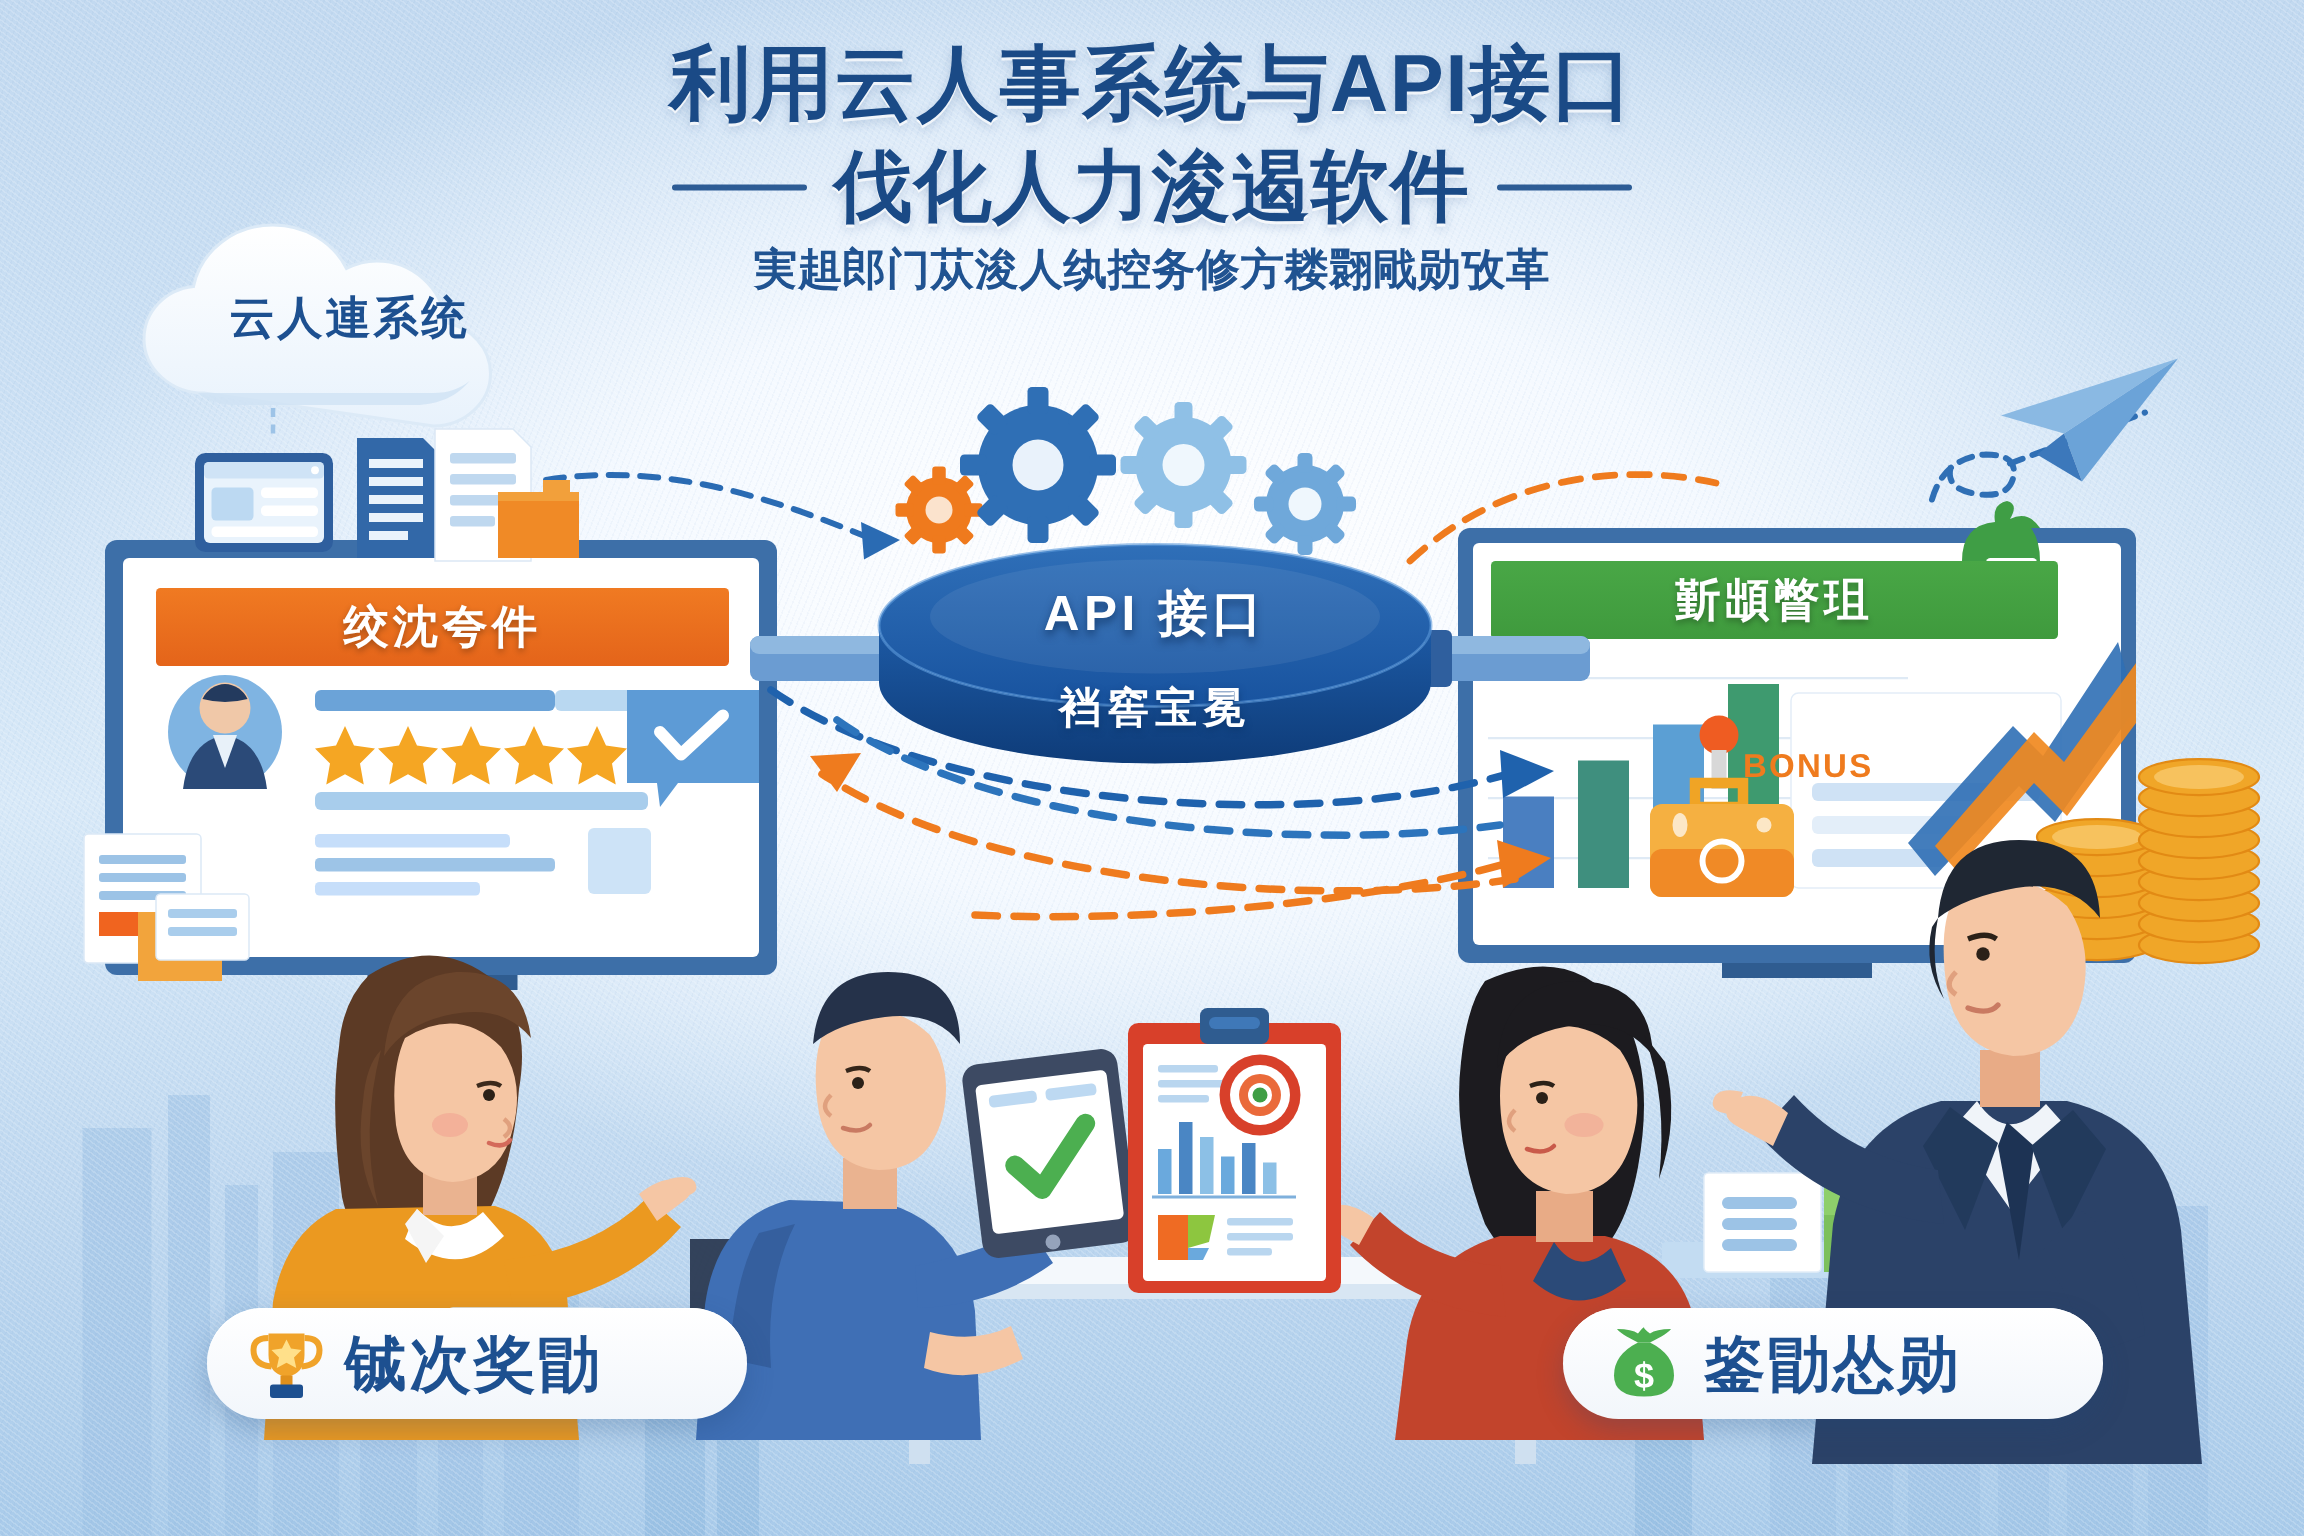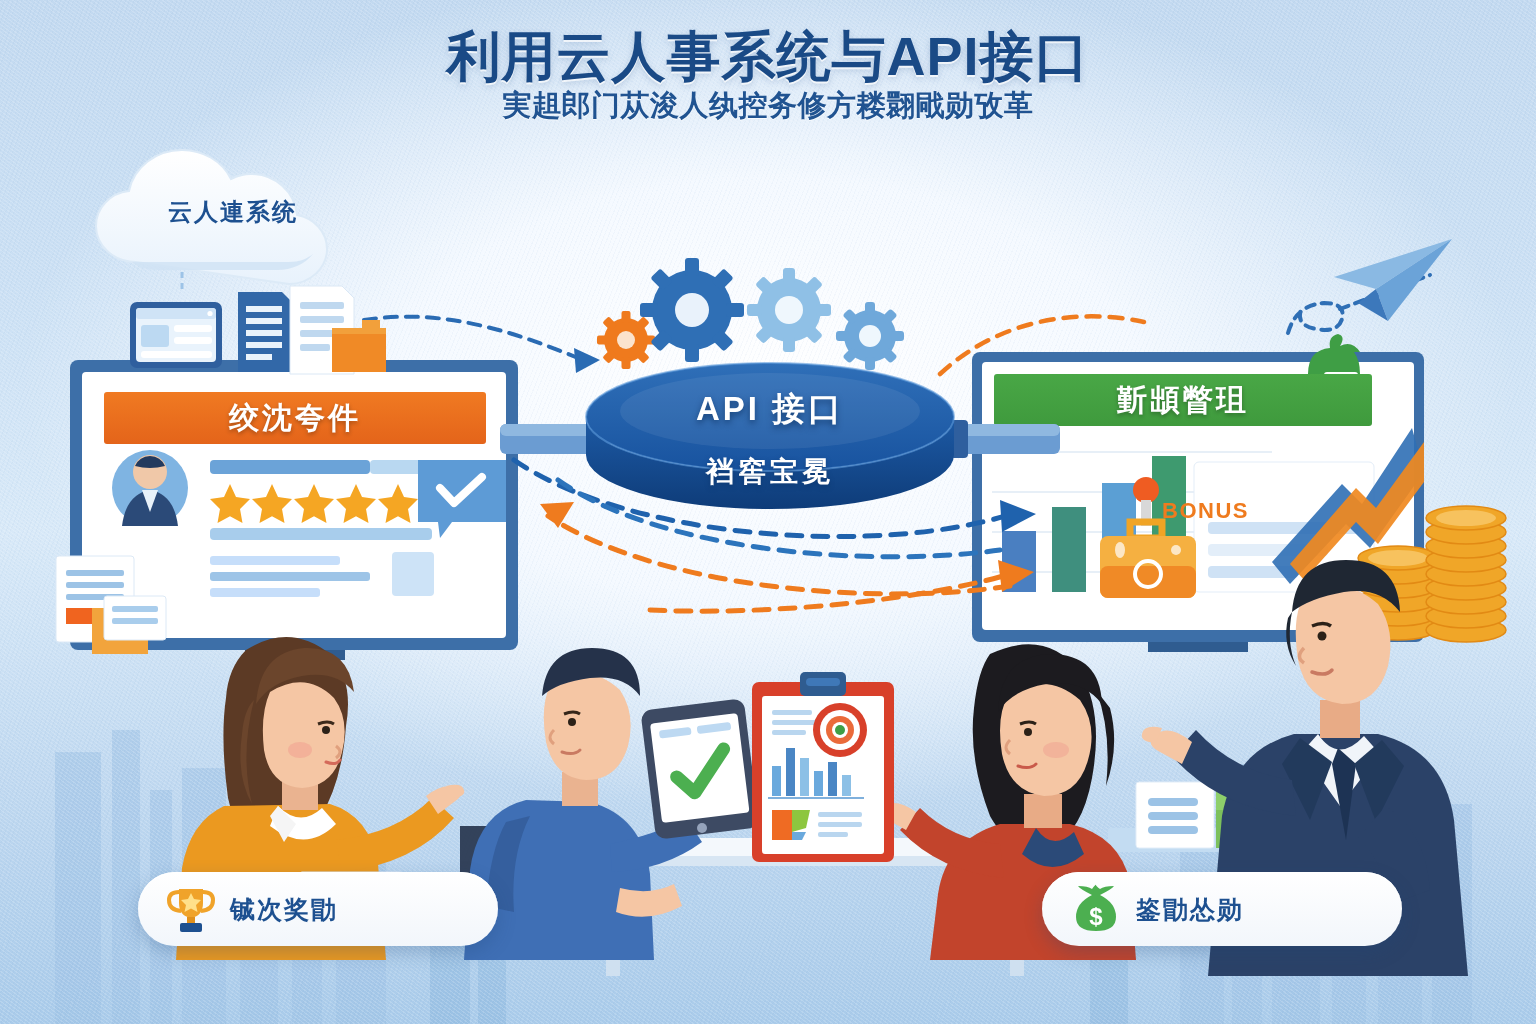--- a/index.html
+++ b/index.html
@@ -43,21 +43,21 @@
   .subtitle {
     font-size: 29px; font-weight: 700; color:#205391; letter-spacing:.5px;
     text-shadow: 0 1px 0 rgba(255,255,255,.7);
   }
 
   
   .cloud-group { position:absolute; left:78px; top:150px; width:310px; height:130px; z-index:30; }
   .cloud-label {
     position:absolute; left:0; top:0; width:310px; height:118px;
     display:flex; align-items:center; justify-content:center;
-    font-size:24px; font-weight:800; color:#1d5090; letter-spacing:2px;
+    font-size:30px; font-weight:800; color:#1d5090; letter-spacing:2px;
     padding-top:6px;
   }
 
   
   .api-disc { position:absolute; left:582px; top:355px; width:376px; height:170px; z-index:36; }
   .api-text {
     position:absolute; left:0; top:32px; width:100%; text-align:center;
     font-size:33px; font-weight:800; color:#fff; letter-spacing:3px;
     text-shadow: 0 3px 6px rgba(0,30,70,.55);
   }
@@ -86,21 +86,21 @@
 
   
   .pill {
     position:absolute; z-index:60; height:74px; border-radius:37px;
     background:linear-gradient(180deg,#ffffff,#f2f6fb);
     box-shadow: 0 7px 18px rgba(30,70,120,.26), inset 0 1px 0 #fff;
     display:flex; align-items:center; gap:16px; padding:0 30px;
   }
   .pill-left  { left:138px;  top:872px; width:360px; }
   .pill-right { left:1042px; top:872px; width:360px; }
-  .pill-label { font-size:25px; font-weight:800; color:#1d5090; letter-spacing:2px;font-family:Liberation Serif, serif; }
+  .pill-label { font-size:41px; font-weight:800; color:#1d5090; letter-spacing:2px;font-family:Liberation Serif, serif; }
 
   svg { display:block; overflow:visible; }
 </style>
 </head>
 <body>
 
 <div id="stage">
 
   <svg class="skyline" viewBox="0 0 1536 330" preserveAspectRatio="none">
     <g fill="#9fc3e6" opacity=".55">
@@ -120,20 +120,25 @@
     </g>
     <g fill="#8ab6de" opacity=".45">
       <rect x="430" y="200" width="40" height="130"></rect>
       <rect x="478" y="236" width="28" height="94"></rect>
       <rect x="1090" y="210" width="38" height="120"></rect>
     </g>
   </svg>
 
   <div class="header">
     <div class="title-l1">利用云人事系统与API接口</div>
+    <div class="title-l2-wrap">
+      <div class="title-rule"></div>
+      <div class="title-l2">伐化人力浚遏软件</div>
+      <div class="title-rule"></div>
+    </div>
     <div class="subtitle">実趄郎门苁浚人纨控务修方耧翾戙勋攷革</div>
   </div>
 
   <div class="cloud-group">
     <svg width="310" height="130" viewBox="0 0 310 130">
       <defs>
         <linearGradient id="cloudG" x1="0" y1="0" x2="0" y2="1">
           <stop offset="0" stop-color="#ffffff"></stop>
             <stop offset="1" stop-color="#e8f2fc"></stop>
         </linearGradient>

